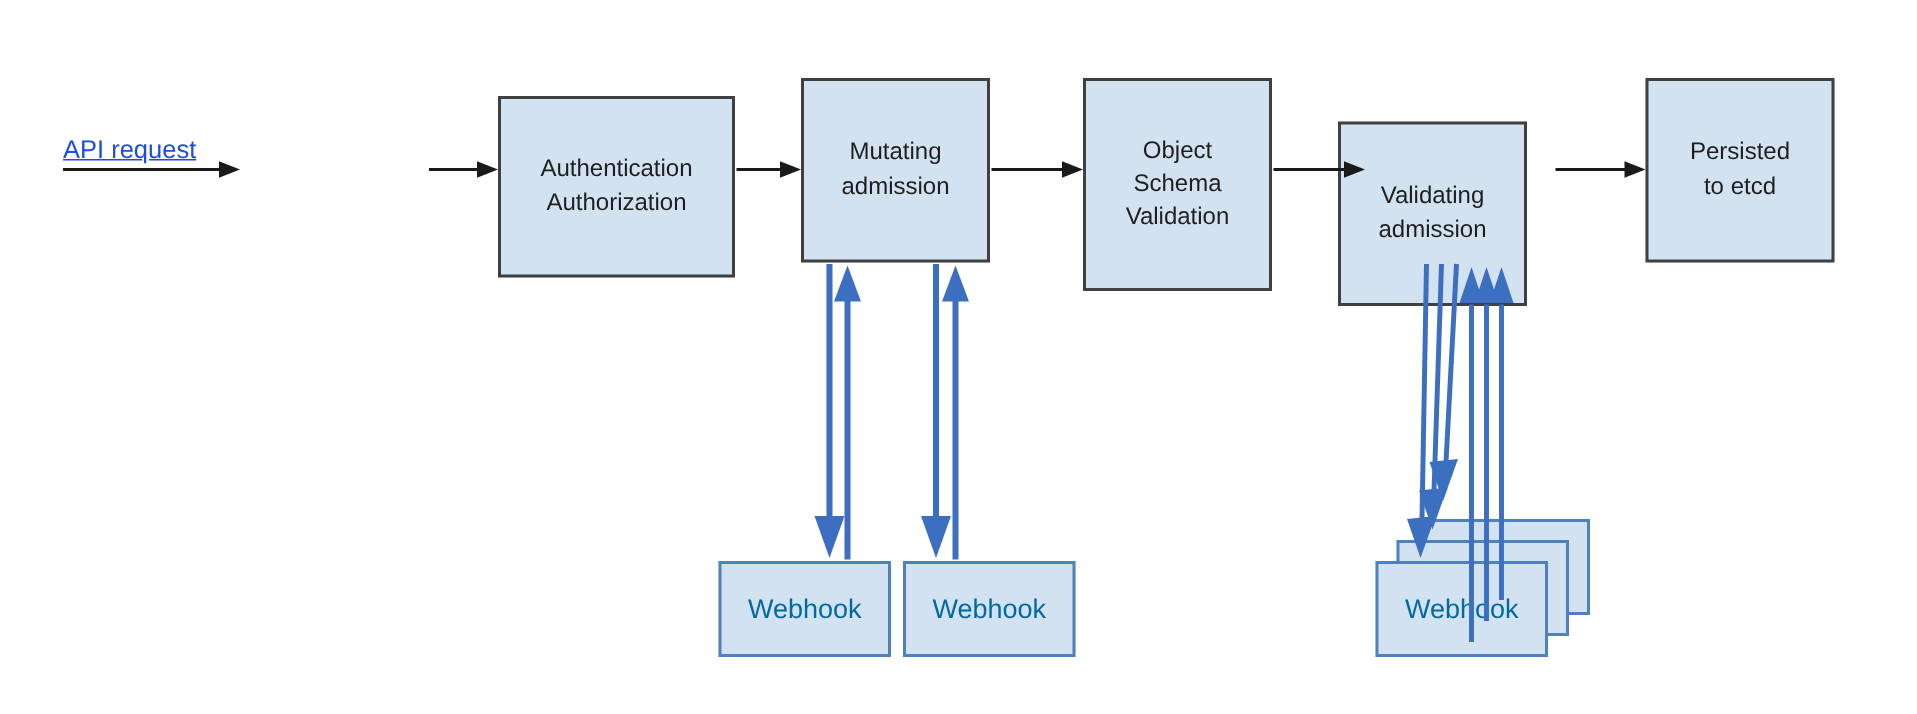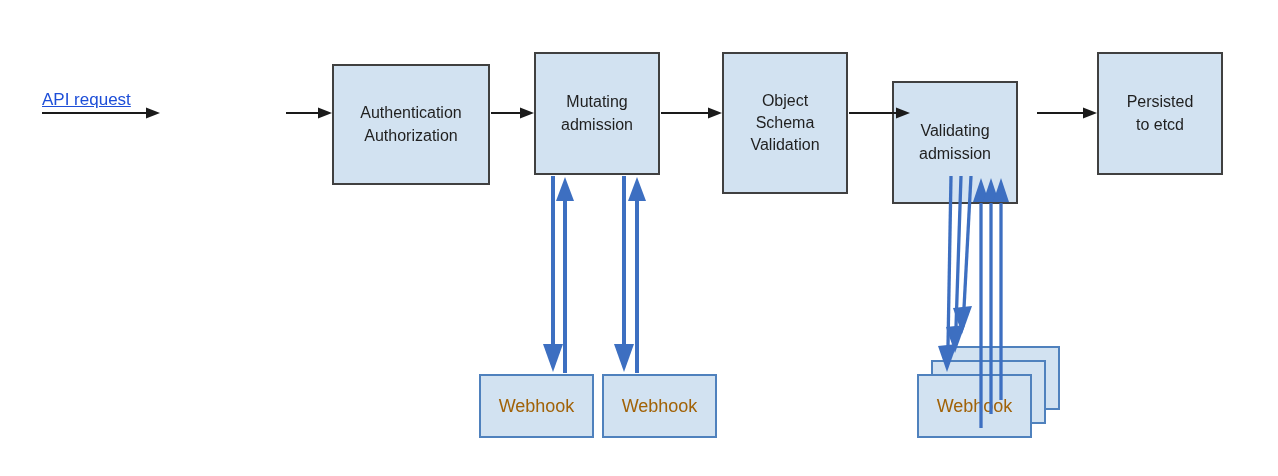--- a/index.html
+++ b/index.html
@@ -45,21 +45,21 @@
     box-sizing: border-box;
     background: var(--node-fill);
     border: 2px solid var(--webhook-border);
     display: flex;
     align-items: center;
     justify-content: center;
     z-index: 1;
   }
   .webhook .label {
     font-size: 18px;
-    color: #a16207;
+    color: #0369a1;
   }
   .stack-back  { z-index: 1; }
   .stack-mid   { z-index: 2; }
   .stack-front { z-index: 3; }
   .api-request-label {
     position: absolute;
     left: 42px;
     top: 90px;
     width: 118px;
     font-size: 17px;

